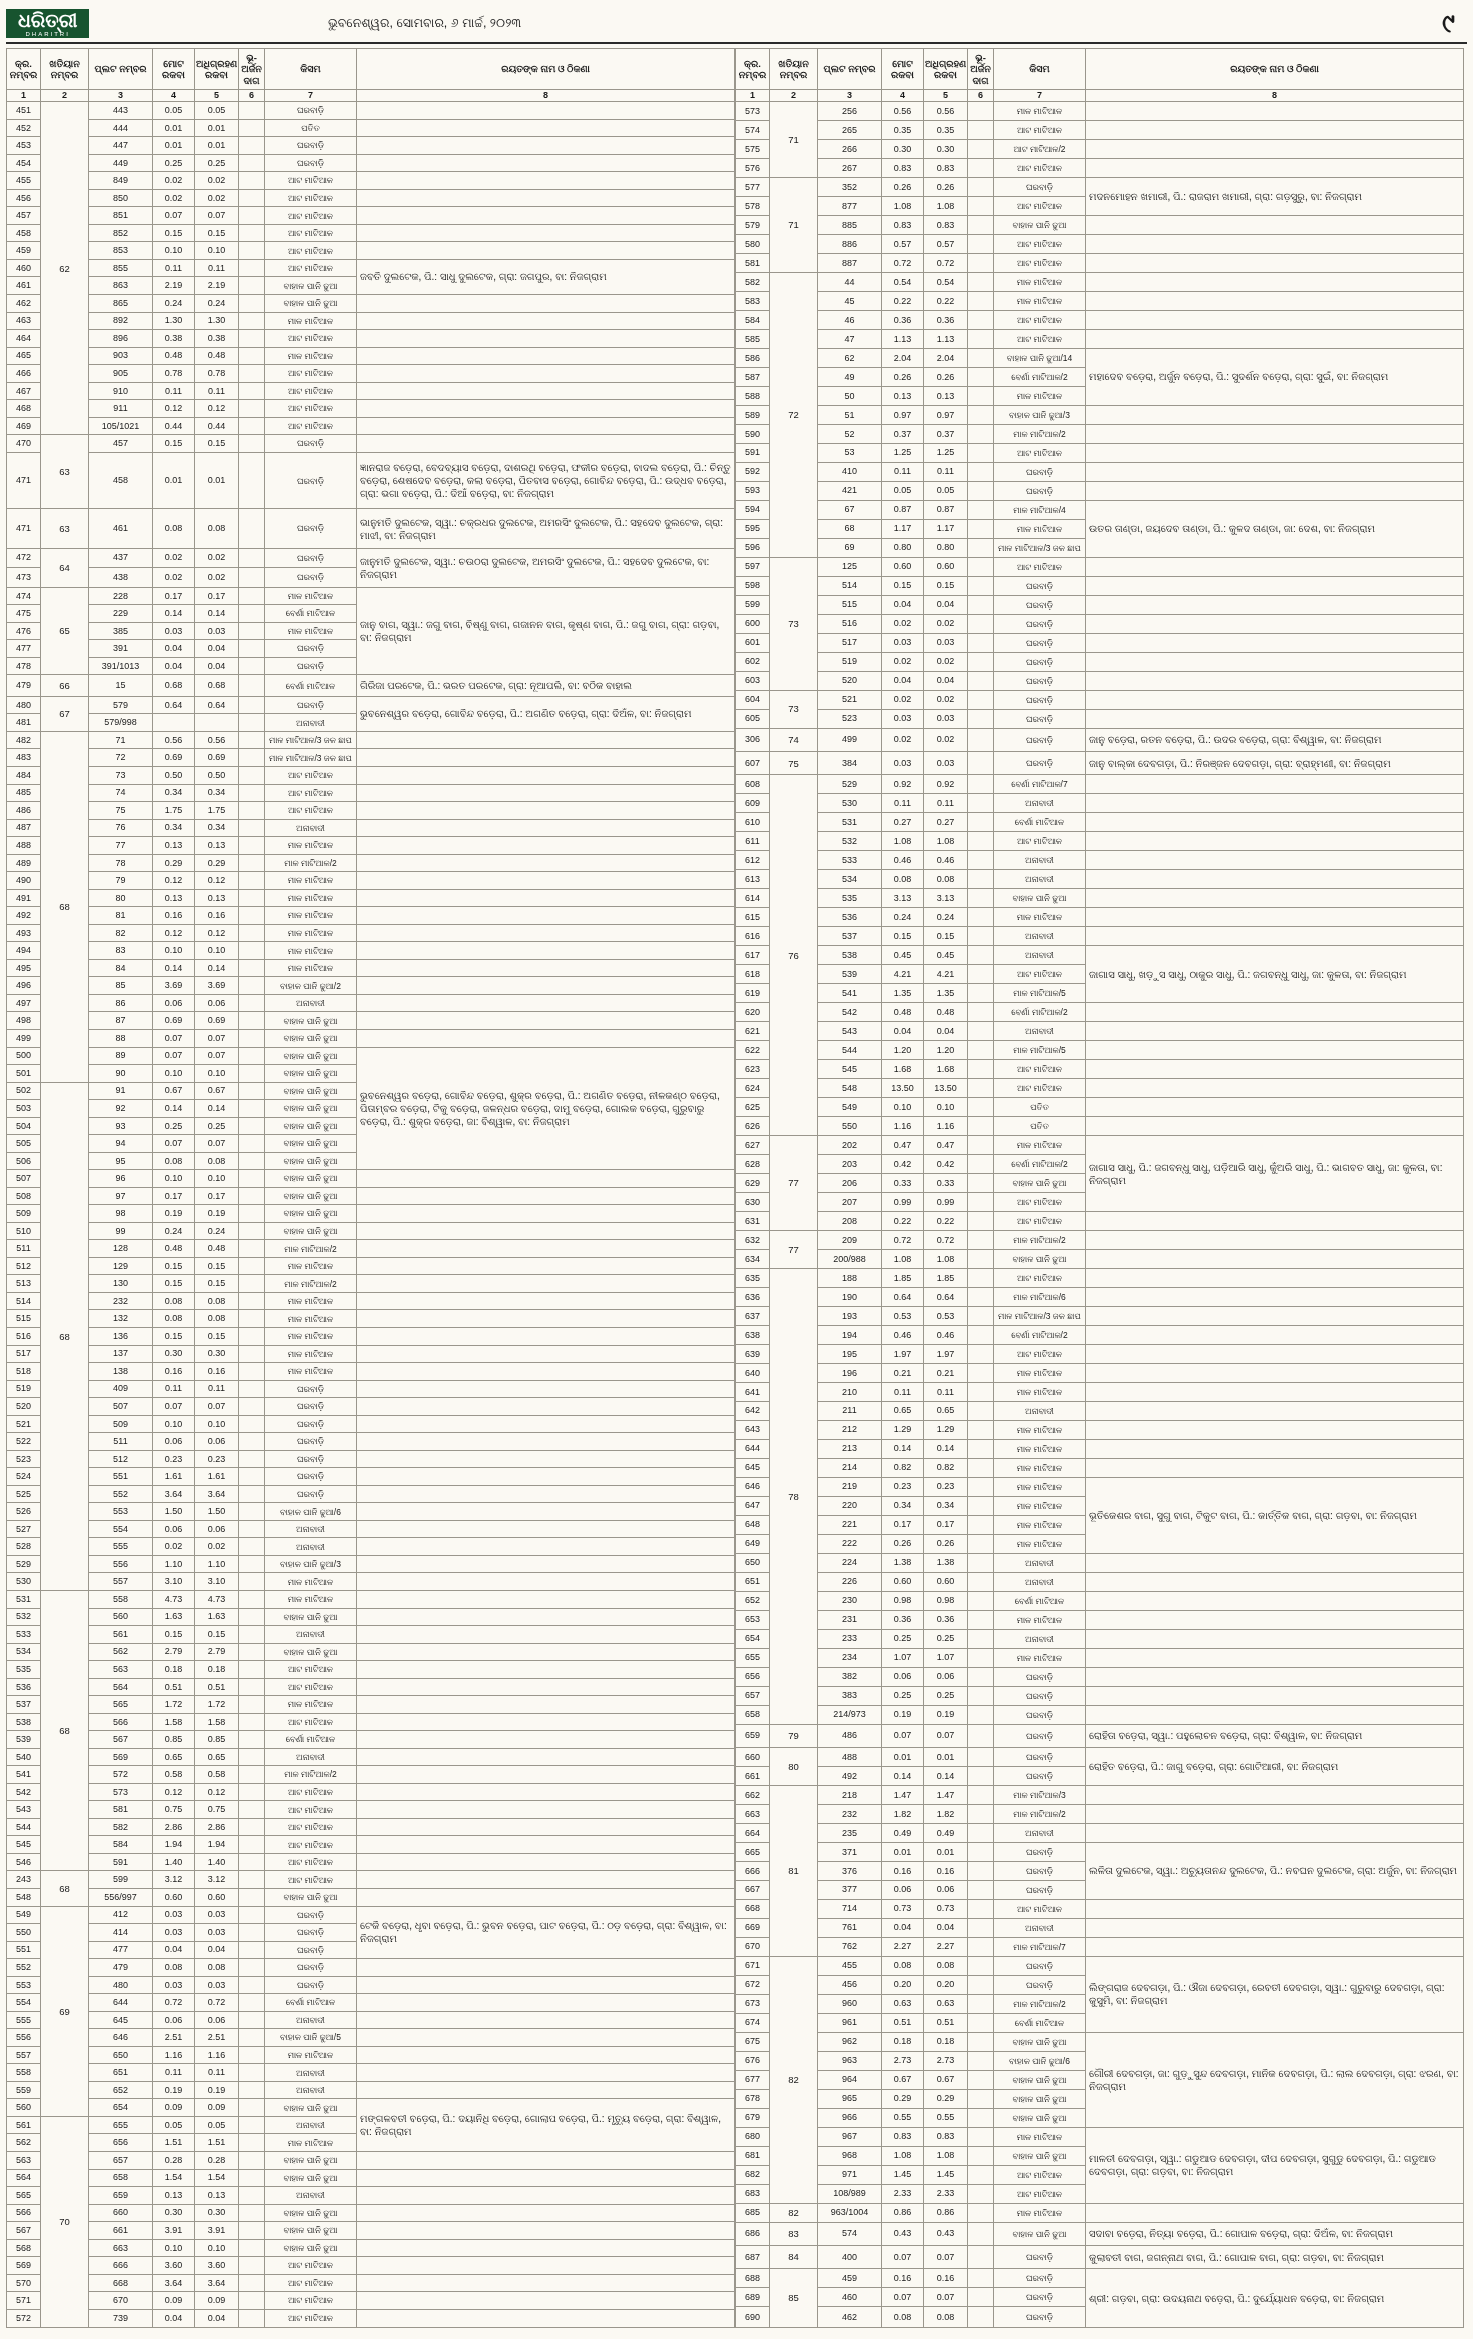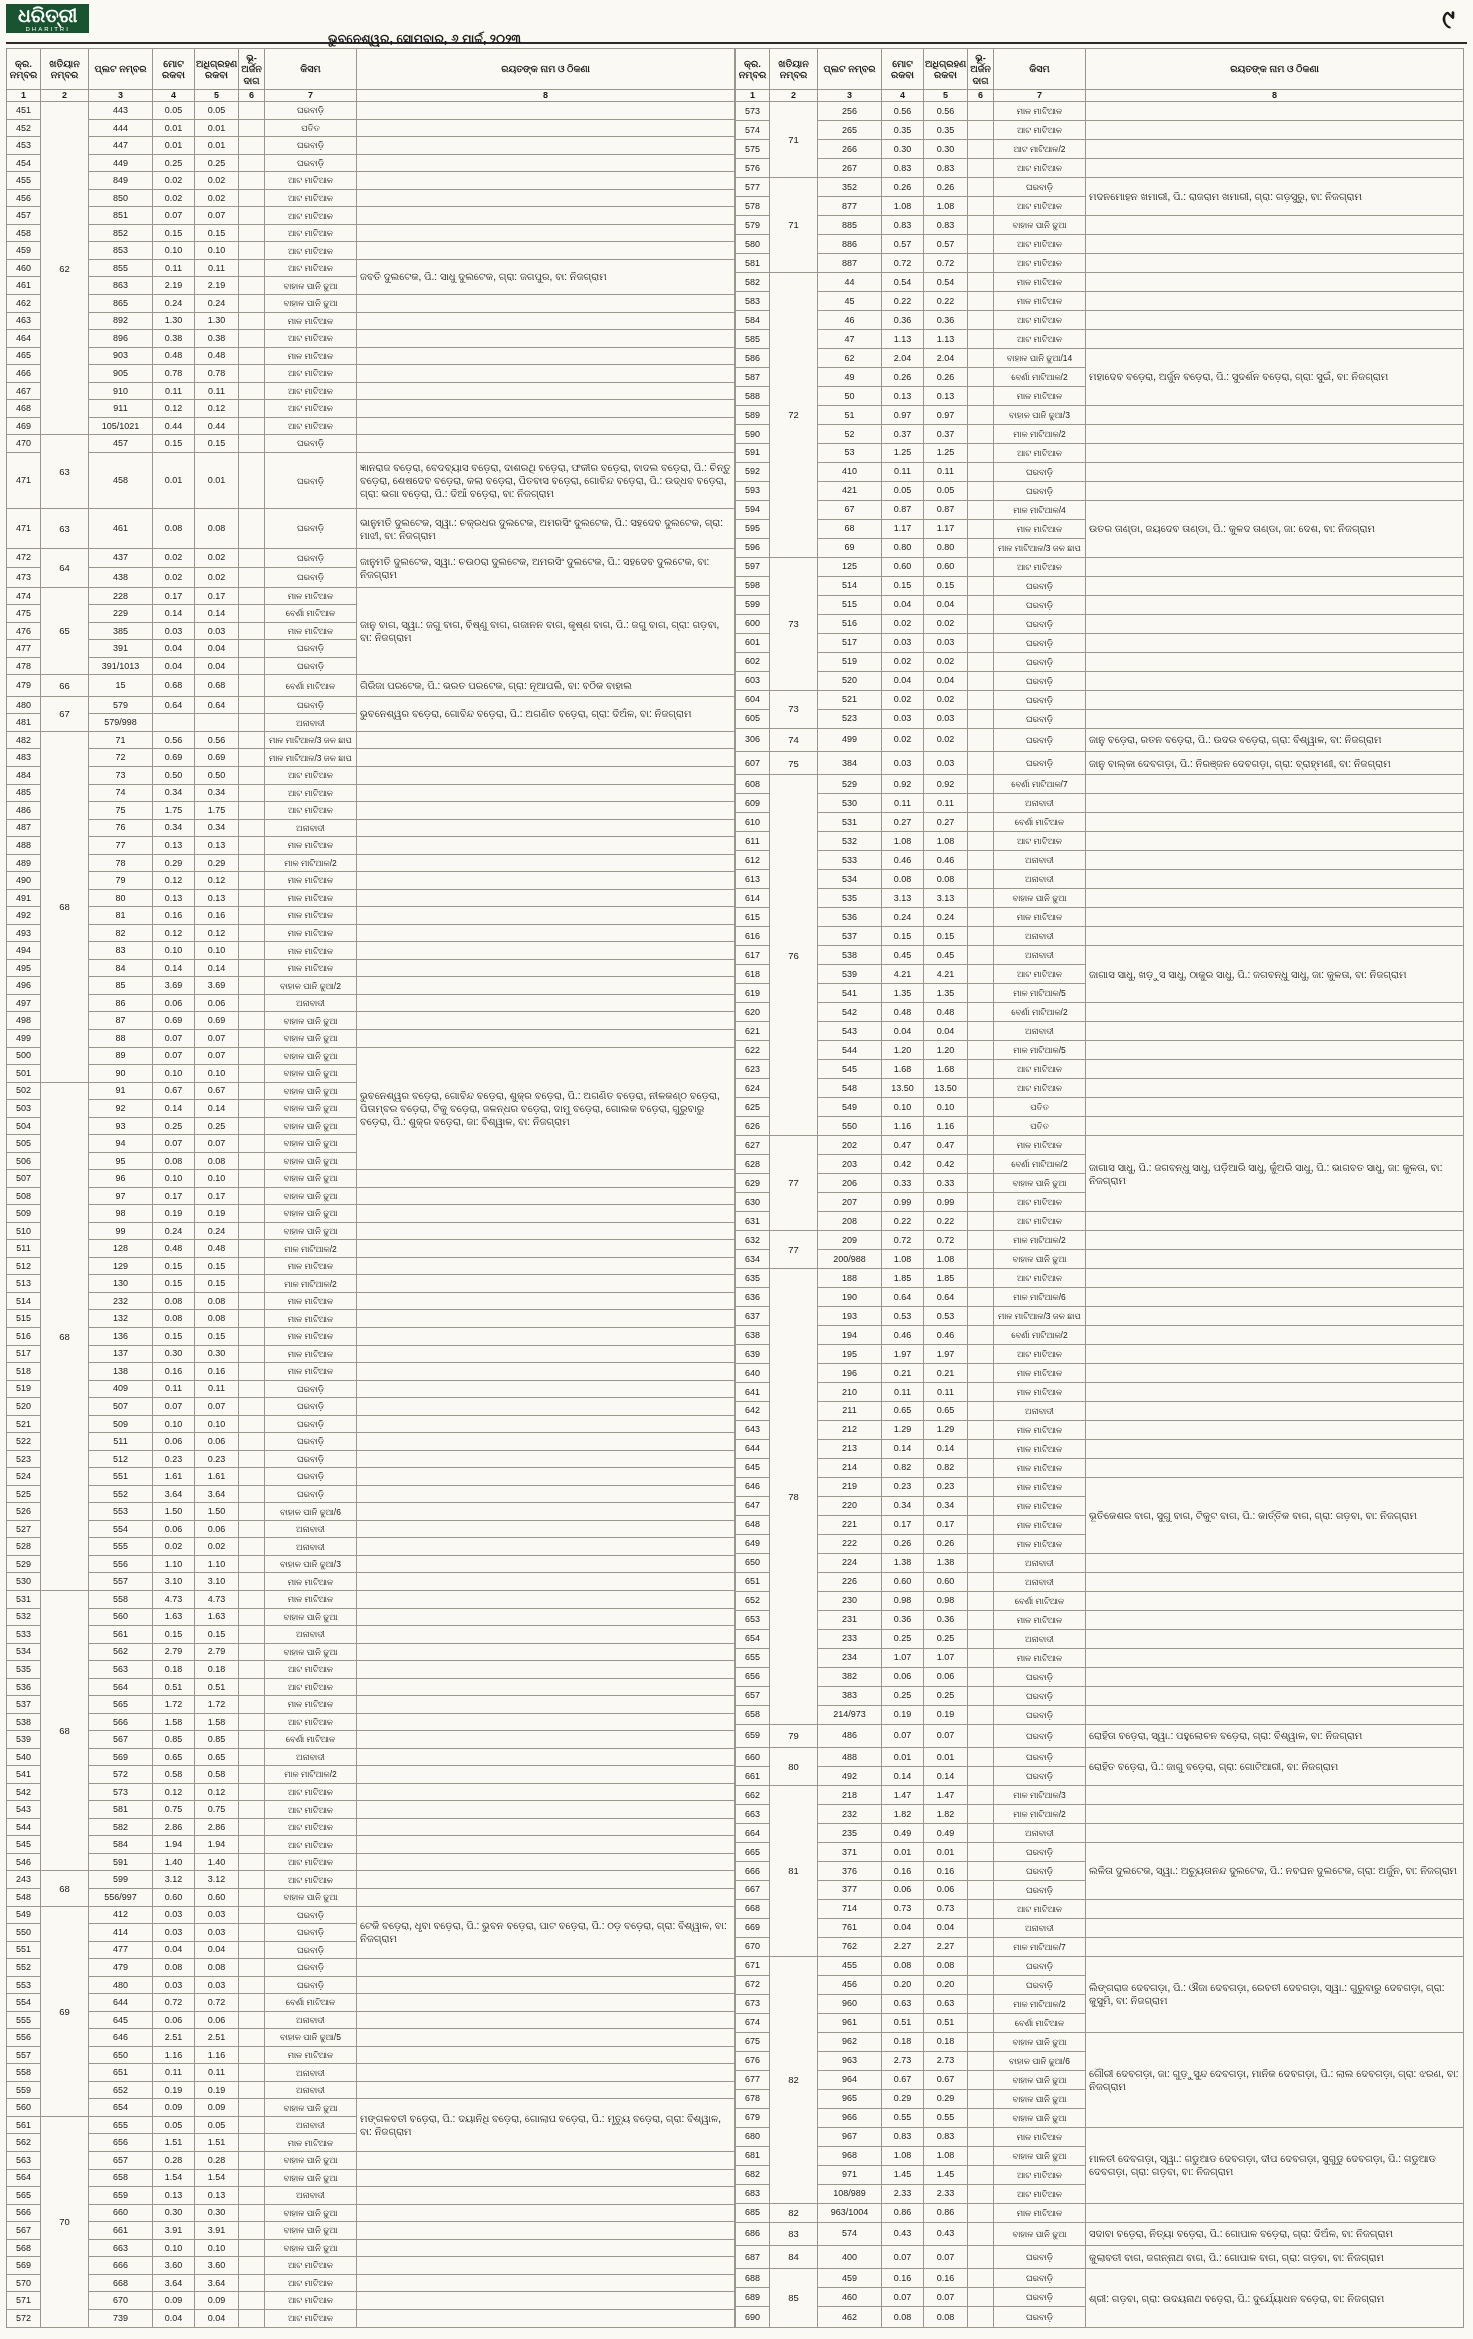--- a/index.html
+++ b/index.html
@@ -1,25 +1,25 @@
 <!DOCTYPE html>
 <html><head>
 <meta charset="utf-8">
 <style>
   html,body{margin:0;padding:0;background:#d8d5cd;}
   .page{
     width:1473px;height:2339px;margin:0 auto;background:#fbf9f3;color:#1a1a1a;
     box-sizing:border-box;padding:4px 6px;font-family:"Liberation Sans", sans-serif;
     overflow:hidden;
   }
-  .masthead{position:relative;display:flex;align-items:flex-start;height:38px;border-bottom:2px solid #2a2a2a;}
+  .masthead{position:relative;display:flex;align-items:center;height:38px;border-bottom:2px solid #2a2a2a;}
   .logo{background:#17542f;color:#fff;padding:2px 12px 1px;text-align:center;line-height:1;}
   .logo .odia{font-size:19px;font-weight:bold;display:block;}
   .logo .latin{font-size:6px;letter-spacing:2px;display:block;margin-top:1px;}
-  .dateline{position:absolute;left:322px;top:28px;font-size:12.5px;font-weight:bold;}
+  .dateline{position:absolute;left:322px;top:12px;font-size:12.5px;font-weight:normal;}
   .pagenum{margin-left:auto;font-size:26px;font-weight:bold;padding-right:12px;}
   .content{display:flex;gap:0;margin-top:4px;align-items:flex-start;}
   table.data-table{border-collapse:collapse;width:728px;height:2280px;table-layout:fixed;}
   .data-table th,.data-table td{
     border:1px solid #9a968c;font-size:9px;padding:0 2px;text-align:center;
     vertical-align:middle;line-height:1.2;overflow:hidden;
   }
   .data-table th{font-size:9.5px;font-weight:bold;padding:3px 1px;background:#fbf9f3;}
   .data-table .num-row td{font-weight:bold;height:11px;}
   .data-table td{height:12px;}

